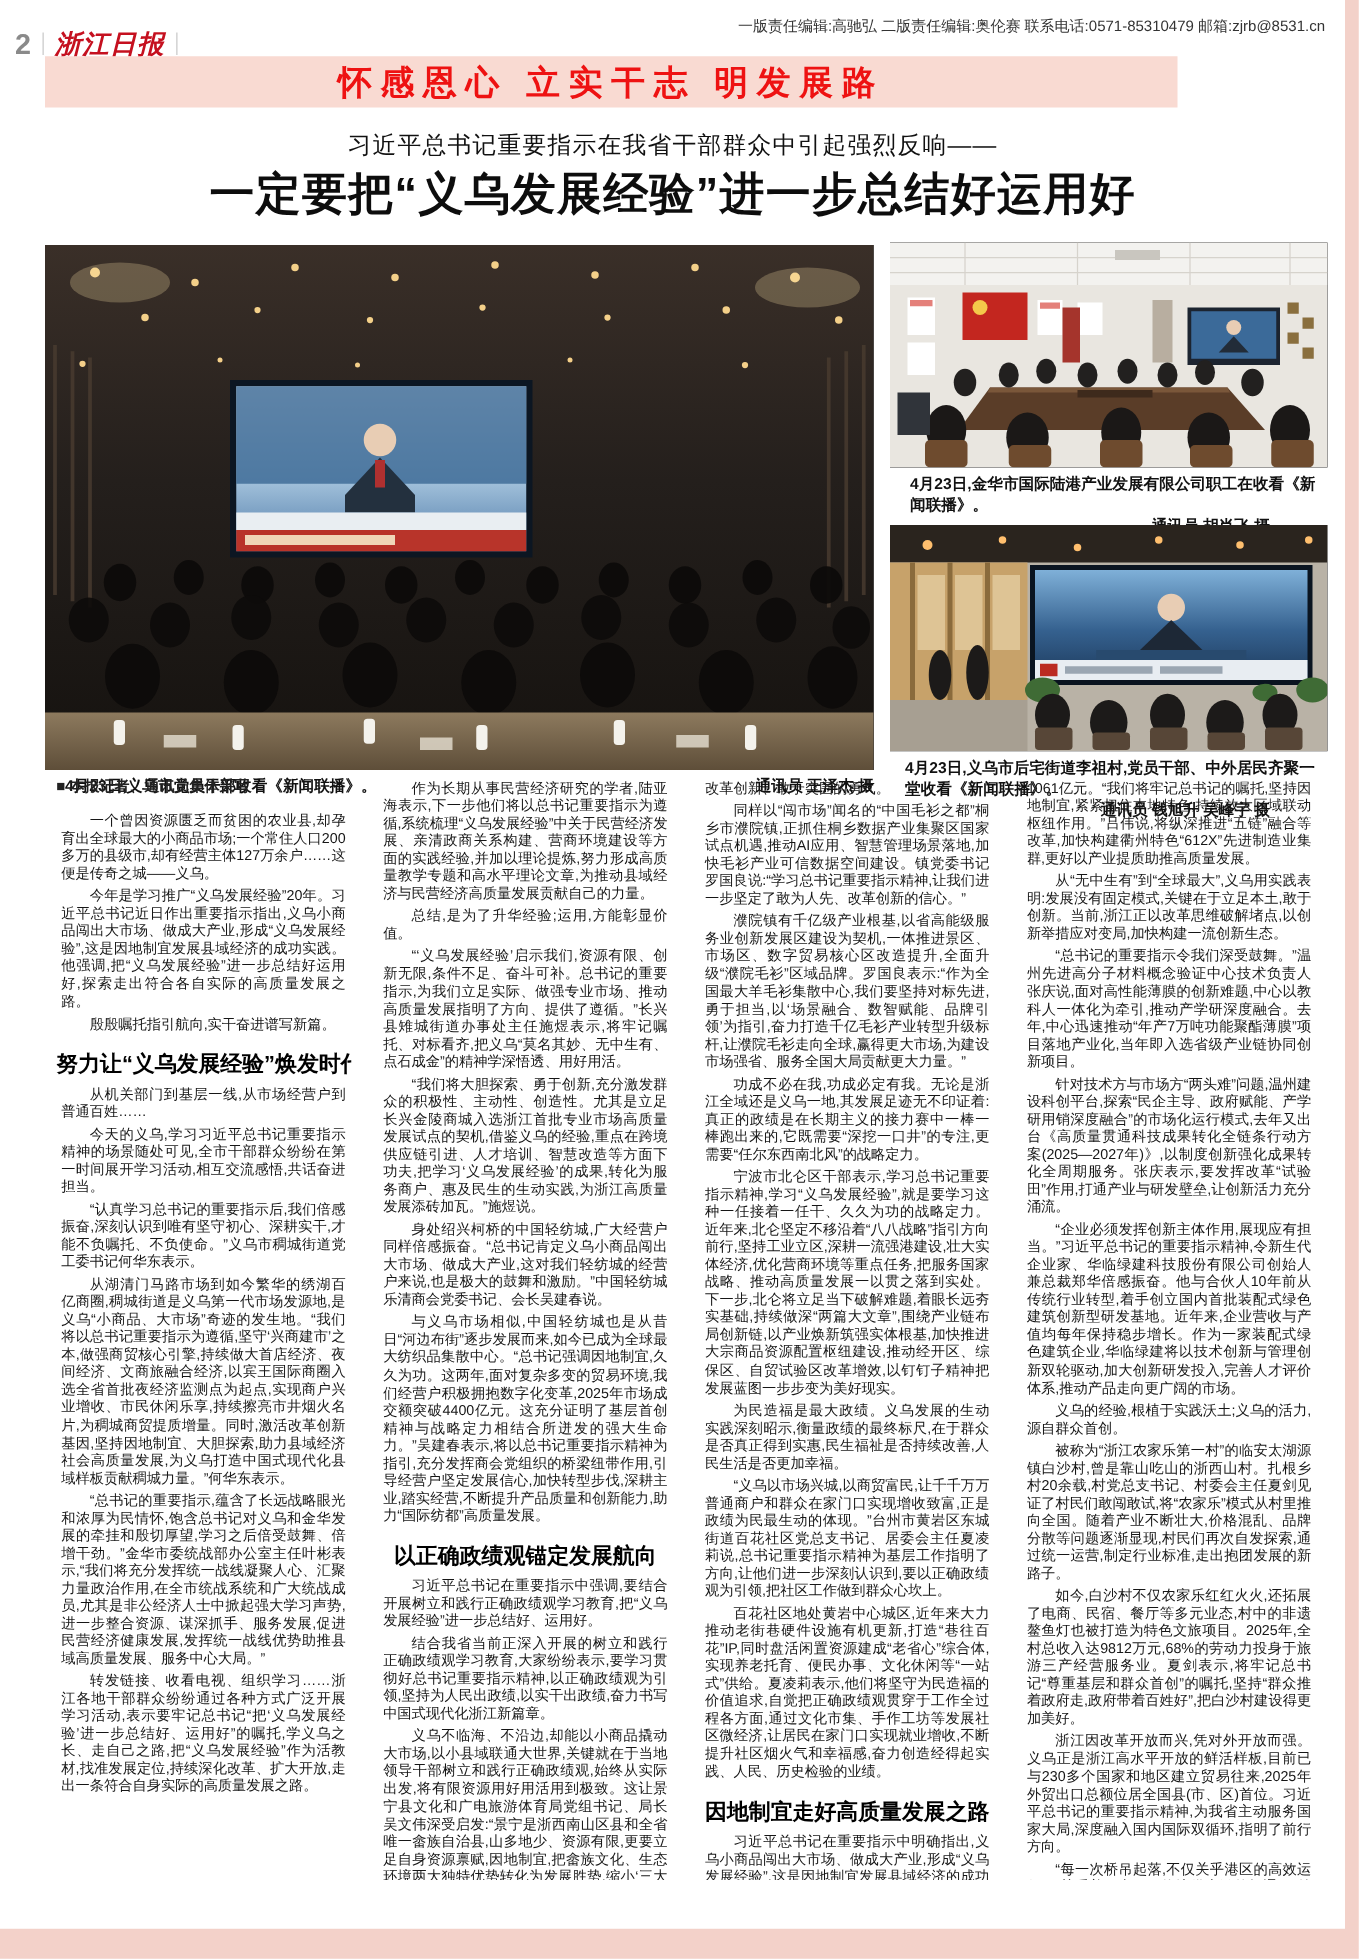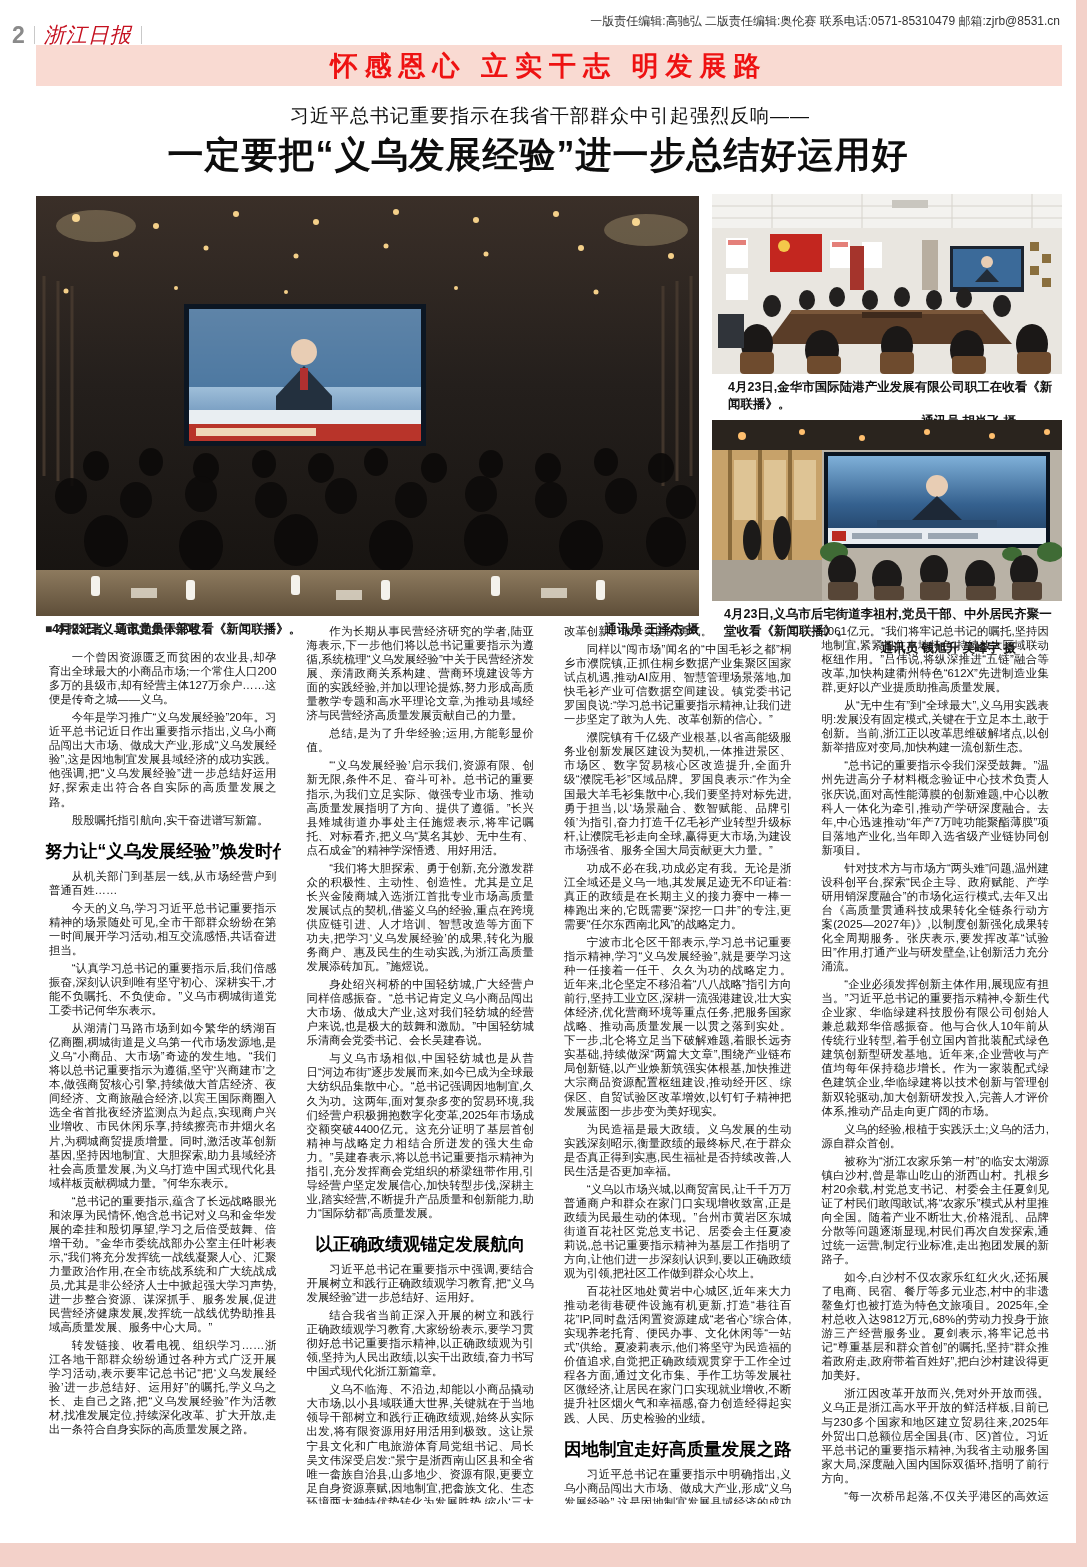--- a/index.html
+++ b/index.html
@@ -9,31 +9,31 @@
     font-family:"Liberation Sans","DejaVu Sans",sans-serif;
     color:#1a1a1a;overflow:hidden;
   }
   .sheet{position:absolute;left:0;top:0;width:1076px;height:1543px;background:#ffffff;}
 
   
   .hdr{position:absolute;left:0;top:0;width:100%;height:40px;}
   .hdr-left{position:absolute;left:12px;top:7px;display:flex;align-items:center;gap:9px;}
   .pageno{font-size:23px;font-weight:bold;color:#8a8a8a;}
   .hsep{width:1px;height:18px;background:#c9c9c9;}
-  .masthead{font-size:21px;font-weight:normal;color:#c5101f;font-family:"DejaVu Serif","Liberation Serif",serif;font-style:italic;letter-spacing:1px;}
+  .masthead{font-size:21px;font-weight:bold;color:#c5101f;font-family:"DejaVu Serif","Liberation Serif",serif;font-style:italic;letter-spacing:1px;}
   .hdate{font-size:13.5px;color:#222;font-weight:bold;margin-top:38px;}
   .hdr-right{position:absolute;right:16px;top:13px;font-size:12px;color:#333;}
 
   
-  .banner{position:absolute;left:36px;top:45px;width:1026px;height:41px;background:#f9dad2;
+  .banner{position:absolute;left:36px;top:45px;width:906px;height:41px;background:#f9dad2;
     display:flex;align-items:center;justify-content:center;}
   .banner span{font-size:27px;font-weight:900;color:#ee1212;letter-spacing:7px;}
 
   
-  .kicker{position:absolute;left:12px;top:103px;width:1076px;text-align:center;font-size:19px;color:#111;letter-spacing:1px;}
+  .kicker{position:absolute;left:0;top:103px;width:1076px;text-align:center;font-size:19px;color:#111;letter-spacing:1px;}
   .headline{position:absolute;left:0;top:131px;width:1076px;text-align:center;font-size:36px;font-weight:900;color:#0d0d0d;letter-spacing:1px;}
 
   
   .photo{position:absolute;overflow:hidden;background:#222;}
   .photo svg{display:block;}
   .ph-main{left:36px;top:196px;width:663px;height:420px;}
   .ph-a{left:712px;top:194px;width:350px;height:180px;}
   .ph-b{left:712px;top:420px;width:350px;height:181px;}
   .cap{position:absolute;font-size:12.5px;font-weight:bold;color:#111;line-height:17px;}
   .cap-main{left:36px;top:621px;width:663px;display:flex;justify-content:space-between;}

